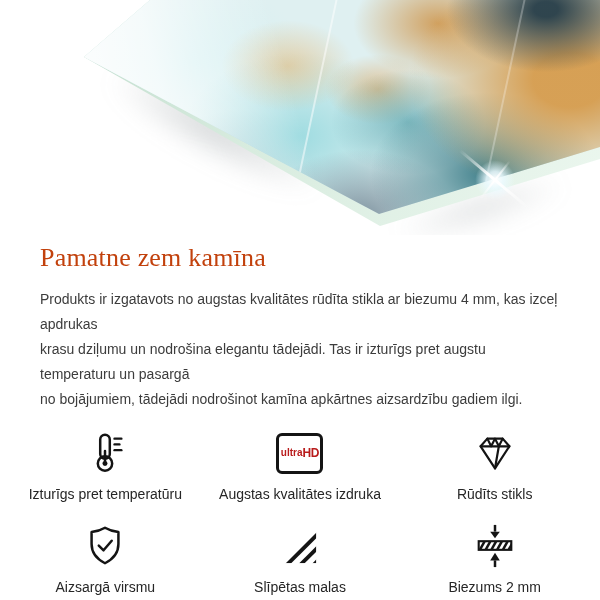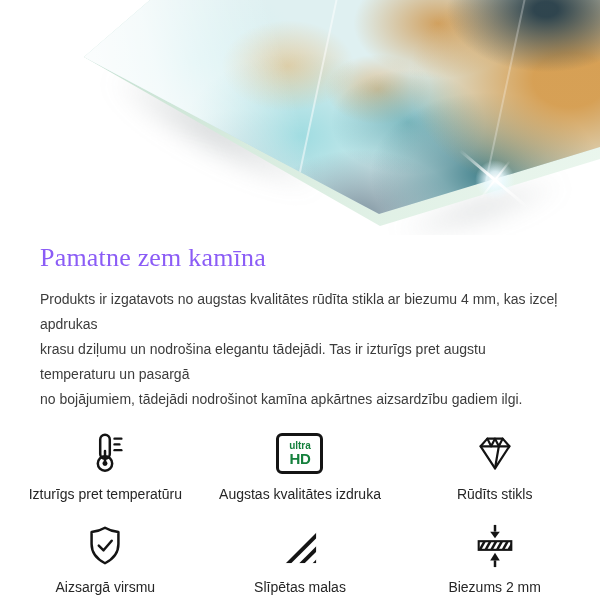--- a/index.html
+++ b/index.html
@@ -50,34 +50,34 @@
   .sparkle{position:absolute;left:463px;top:148px;width:64px;height:64px;pointer-events:none;}
   .sparkle .glow{position:absolute;left:12px;top:12px;width:40px;height:40px;border-radius:50%;
     background:radial-gradient(circle, rgba(255,255,255,1) 0%, rgba(235,250,255,0.85) 30%, rgba(200,235,250,0) 70%);}
   .sparkle .ray{position:absolute;left:50%;top:50%;background:linear-gradient(90deg,rgba(255,255,255,0),#ffffff 45%,#ffffff 55%,rgba(255,255,255,0));}
   .sparkle .r1{width:92px;height:3px;transform:translate(-50%,-50%) rotate(40deg);}
   .sparkle .r2{width:48px;height:2px;transform:translate(-50%,-50%) rotate(-52deg);}
 
   
   .page-title{margin:8px 40px 0;
     font-family:"Liberation Serif", serif;font-weight:400;
-    font-size:26px;line-height:29px;color:#8b5cf6;letter-spacing:.2px;}
+    font-size:26px;line-height:29px;color:#c2410c;letter-spacing:.2px;}
   .lead{margin:15px 40px 0;font-size:14px;line-height:25px;color:#3c3c3c;}
 
   
   .features{margin:17px 8px 0;display:grid;grid-template-columns:1fr 1fr 1fr;row-gap:20px;}
   .feature{display:flex;flex-direction:column;align-items:center;}
   .icon-box{height:48px;display:flex;align-items:center;justify-content:center;}
   .feature-label{margin-top:9px;font-size:14px;color:#262626;text-align:center;}
   svg.ic{stroke:#141414;fill:none;stroke-width:2.6;stroke-linecap:round;stroke-linejoin:round;}
 
   .uhd{width:41px;height:35px;border:3px solid #141414;border-radius:6px;
-    display:flex;flex-direction:column;align-items:center;justify-content:center;color:#15803d;}
+    display:flex;flex-direction:row;align-items:center;justify-content:center;color:#b91c1c;}
   .uhd .t1{font-size:10px;line-height:10px;font-weight:700;}
-  .uhd .t2{font-size:15px;line-height:15px;font-weight:800;letter-spacing:-.3px;}
+  .uhd .t2{font-size:12px;line-height:15px;font-weight:800;letter-spacing:-.3px;}
 </style>
 </head>
 <body>
 
 <div class="hero">
   <div class="shadow sh1"></div>
   <div class="shadow sh2"></div>
   <div class="glass-edge"></div>
   <div class="glass-art">
     <div class="seam seam1"></div>

